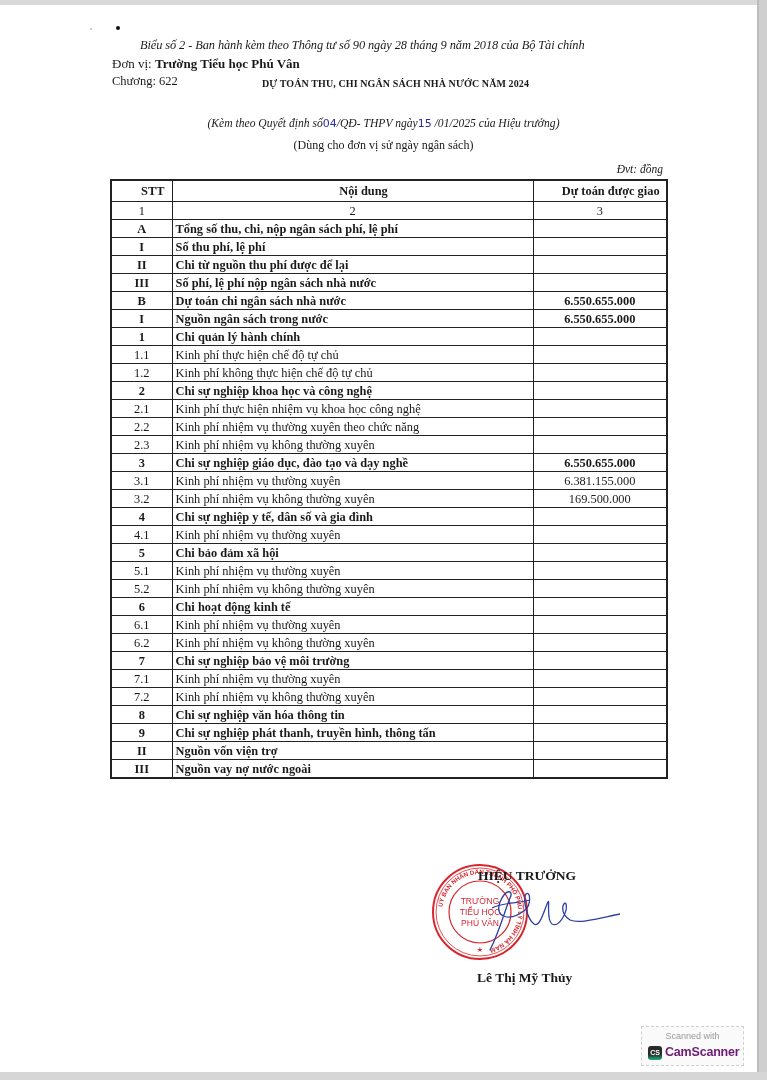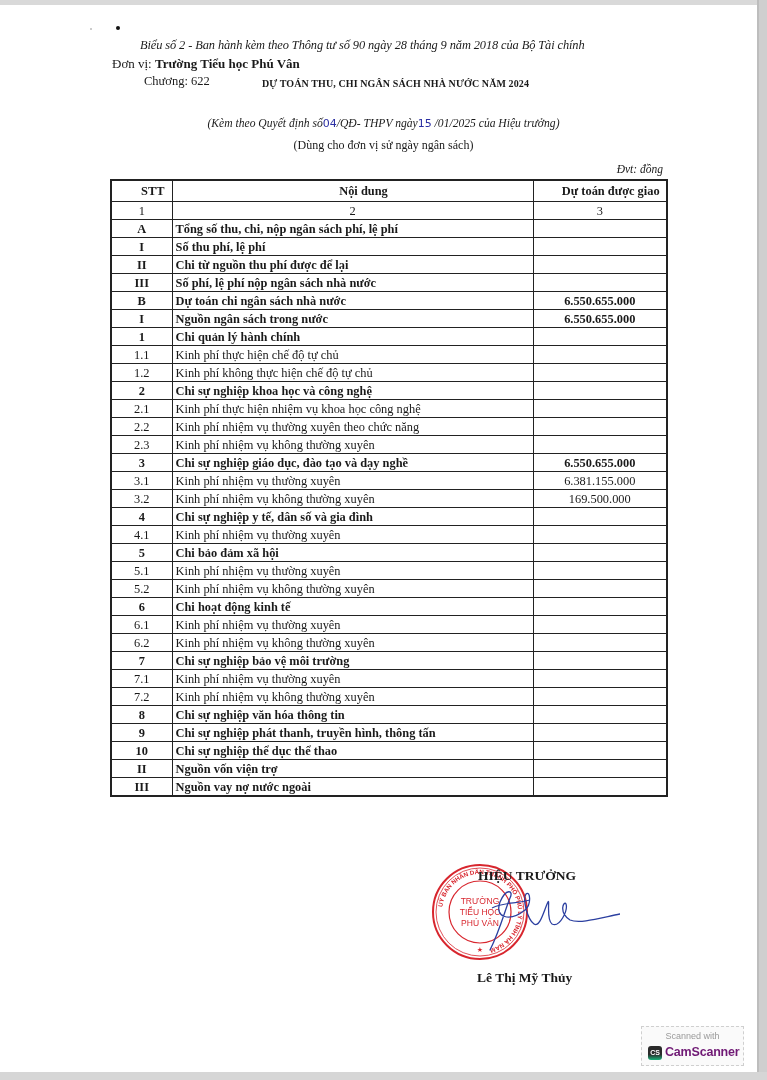--- a/index.html
+++ b/index.html
@@ -10,21 +10,21 @@
     color:#1a1a1a;
   }
   .frame-top { position:absolute; left:0; top:0; width:767px; height:5px; background:#d9d9d9; }
   .frame-right { position:absolute; right:0; top:0; width:10px; height:1080px; background:#cfcfcf; border-left:2px solid #bdbdbd; box-sizing:border-box; }
   .frame-bottom { position:absolute; left:0; bottom:0; width:767px; height:8px; background:#d6d6d6; }
   .dot { position:absolute; border-radius:50%; background:#111; }
 
   .topline { position:absolute; left:140px; top:38px; font-size:12.4px; font-style:italic; white-space:nowrap; letter-spacing:-0.1px; }
   .unit-line { position:absolute; left:112px; top:56px; font-size:13px; white-space:nowrap; }
   .unit-line b { font-weight:bold; }
-  .chapter { position:absolute; left:112px; top:74px; font-size:12.5px;margin-left:32px; }
+  .chapter { position:absolute; left:112px; top:74px; font-size:12.5px; }
 
   .title { position:absolute; left:0; width:767px; top:78px; text-align:center; font-size:10px; font-weight:bold; letter-spacing:0.1px;margin-left:12px; }
   .subtitle { position:absolute; left:0; width:767px; top:117px; text-align:center; font-size:11.6px; font-style:italic; }
   .hand { color:#2b2fa3; font-family:"DejaVu Sans", sans-serif; font-style:normal; font-size:11px; }
   .usage { position:absolute; left:0; width:767px; top:138px; text-align:center; font-size:12px; }
   .unit-note { position:absolute; right:104px; top:163px; font-size:11.5px; font-style:italic; }
 
   table.budget {
     position:absolute; left:110px; top:179px; width:556px;
     border-collapse:collapse; table-layout:fixed;
@@ -239,25 +239,20 @@
         <td class="stt">8</td>
         <td class="content">Chi sự nghiệp văn hóa thông tin</td>
         <td class="val"></td>
       </tr>
       <tr class="bold">
         <td class="stt">9</td>
         <td class="content">Chi sự nghiệp phát thanh, truyền hình, thông tấn</td>
         <td class="val"></td>
       </tr>
       <tr class="bold">
-        <td class="stt">10</td>
-        <td class="content">Chi sự nghiệp thể dục thể thao</td>
-        <td class="val"></td>
-      </tr>
-      <tr class="bold">
         <td class="stt">II</td>
         <td class="content">Nguồn vốn viện trợ</td>
         <td class="val"></td>
       </tr>
       <tr class="bold">
         <td class="stt">III</td>
         <td class="content">Nguồn vay nợ nước ngoài</td>
         <td class="val"></td>
       </tr>
     </tbody>

